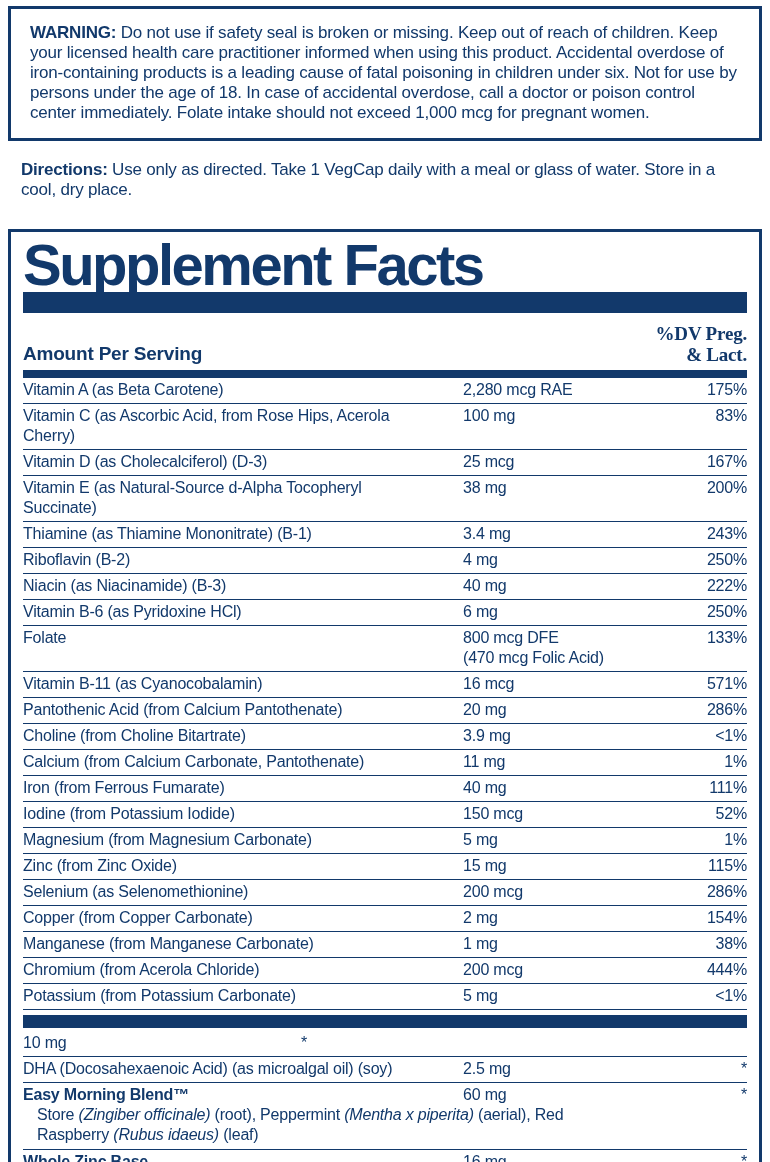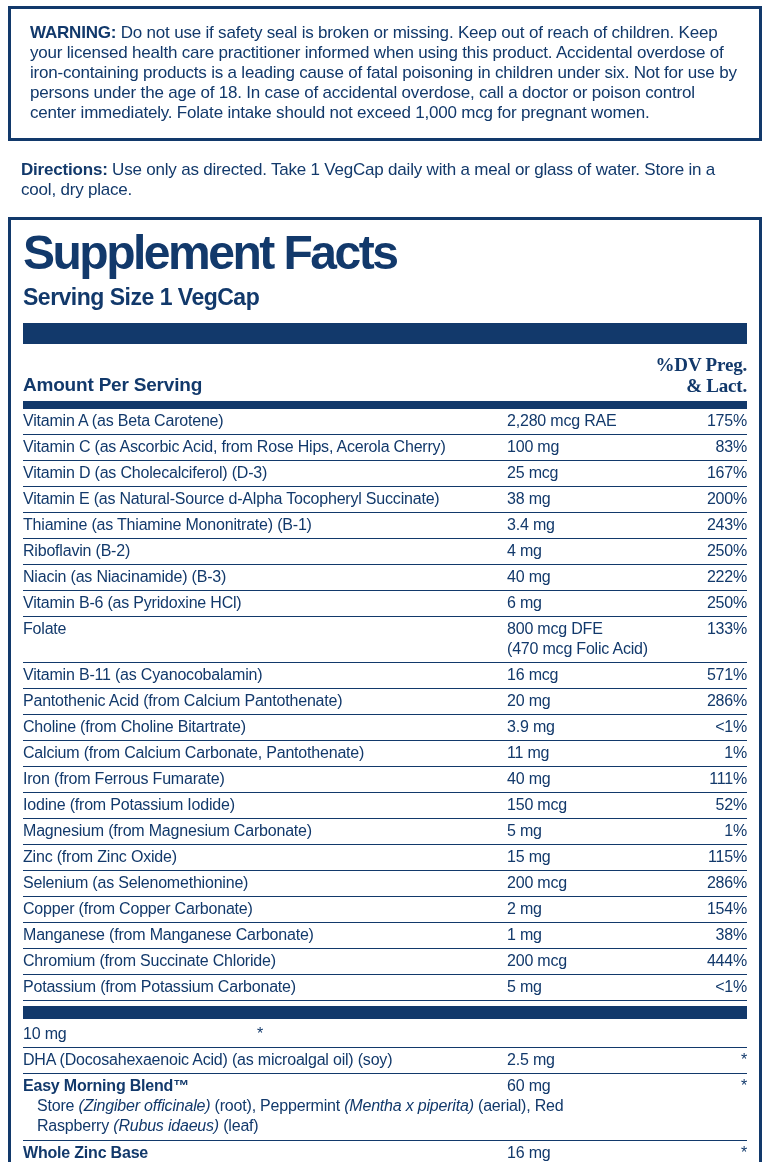--- a/index.html
+++ b/index.html
@@ -6,34 +6,34 @@
   body{
     width:770px;
     font-family:"Liberation Sans",sans-serif;
     color:#12396b;
     letter-spacing:-0.2px;
   }
   .page{padding:6px 8px 10px;}
   .para{margin:9px;font-size:17px;line-height:20px;}
   .para b{font-weight:bold;}
   .warning-box{border:3px solid #12396b;padding:5px 10px 6px;margin-bottom:5px;}
-  .directions{padding:5px 4px 8px;}
+  .directions{padding:5px 4px 20px;}
   .facts-panel{border:3px solid #12396b;padding:2px 12px 0;}
-  .title{margin:4px 0 0;font-size:48px;line-height:54px;font-weight:bold;letter-spacing:-2.5px;}
+  .title{margin:4px 0 0;font-size:58px;line-height:54px;font-weight:bold;letter-spacing:-2.5px;}
   .serving{font-size:23px;font-weight:bold;margin:4px 0 12px;letter-spacing:-0.5px;}
   .bar{background:#12396b;}
   .bar-thick{height:21px;}
   .bar-thin{height:8px;}
   .bar-mid{height:13px;margin:5px 0 3px;}
   .head-row{display:flex;justify-content:space-between;align-items:flex-end;padding:10px 0 5px;}
   .head-left{font-size:19px;font-weight:bold;}
   .head-right{font-size:19px;font-weight:bold;text-align:right;line-height:21px;font-family:Liberation Serif, serif;}
   .row-group{border-bottom:1.5px solid #12396b;padding:2px 0 3px;}
   .row-group.no-border{border-bottom:none;}
-  .t-row{display:flex;align-items:flex-start;}
+  .t-row{display:flex;align-items:flex-start;gap:44px;}
   .c-name{flex:1;font-size:16px;line-height:20px;padding-right:6px;}
   .c-name.bold{font-weight:bold;}
   .c-amt{width:168px;font-size:16px;line-height:20px;}
   .c-dv{width:72px;text-align:right;font-size:16px;line-height:20px;}
   .sub-line{font-size:16px;line-height:20px;padding:0 0 1px 14px;max-width:600px;}
   .it{font-style:italic;}
 </style>
 </head>
 <body>
 
@@ -42,21 +42,20 @@
   <div class="warning-box">
     <p class="para"><b>WARNING:</b><span> Do not use if safety seal is broken or missing. Keep out of reach of children. Keep your licensed health care practitioner informed when using this product. Accidental overdose of iron-containing products is a leading cause of fatal poisoning in children under six. Not for use by persons under the age of 18. In case of accidental overdose, call a doctor or poison control center immediately. Folate intake should not exceed 1,000 mcg for pregnant women.</span></p>
   </div>
 
   <div class="directions">
     <p class="para"><b>Directions:</b><span> Use only as directed. Take 1 VegCap daily with a meal or glass of water. Store in a cool, dry place.</span></p>
   </div>
 
   <div class="facts-panel">
     <h1 class="title">Supplement Facts</h1>
-    <div class="serving">Serving Size 1 VegCap</div>
 
     <div class="bar bar-thick"></div>
 
     <div class="head-row">
       <div class="head-left">Amount Per Serving</div>
       <div class="head-right">
         <div>%DV Preg.</div>
         <div>&amp; Lact.</div>
       </div>
     </div>
@@ -199,21 +198,21 @@
         </div>
         <div class="row-group">
           <div class="t-row">
             <div class="c-name">Manganese (from Manganese Carbonate)</div>
             <div class="c-amt">1 mg</div>
             <div class="c-dv">38%</div>
           </div>
         </div>
         <div class="row-group">
           <div class="t-row">
-            <div class="c-name">Chromium (from Succinate Chloride)</div>
+            <div class="c-name">Chromium (from Acerola Chloride)</div>
             <div class="c-amt">200 mcg</div>
             <div class="c-dv">444%</div>
           </div>
         </div>
         <div class="row-group">
           <div class="t-row">
             <div class="c-name">Potassium (from Potassium Carbonate)</div>
             <div class="c-amt">5 mg</div>
             <div class="c-dv">&lt;1%</div>
           </div>

